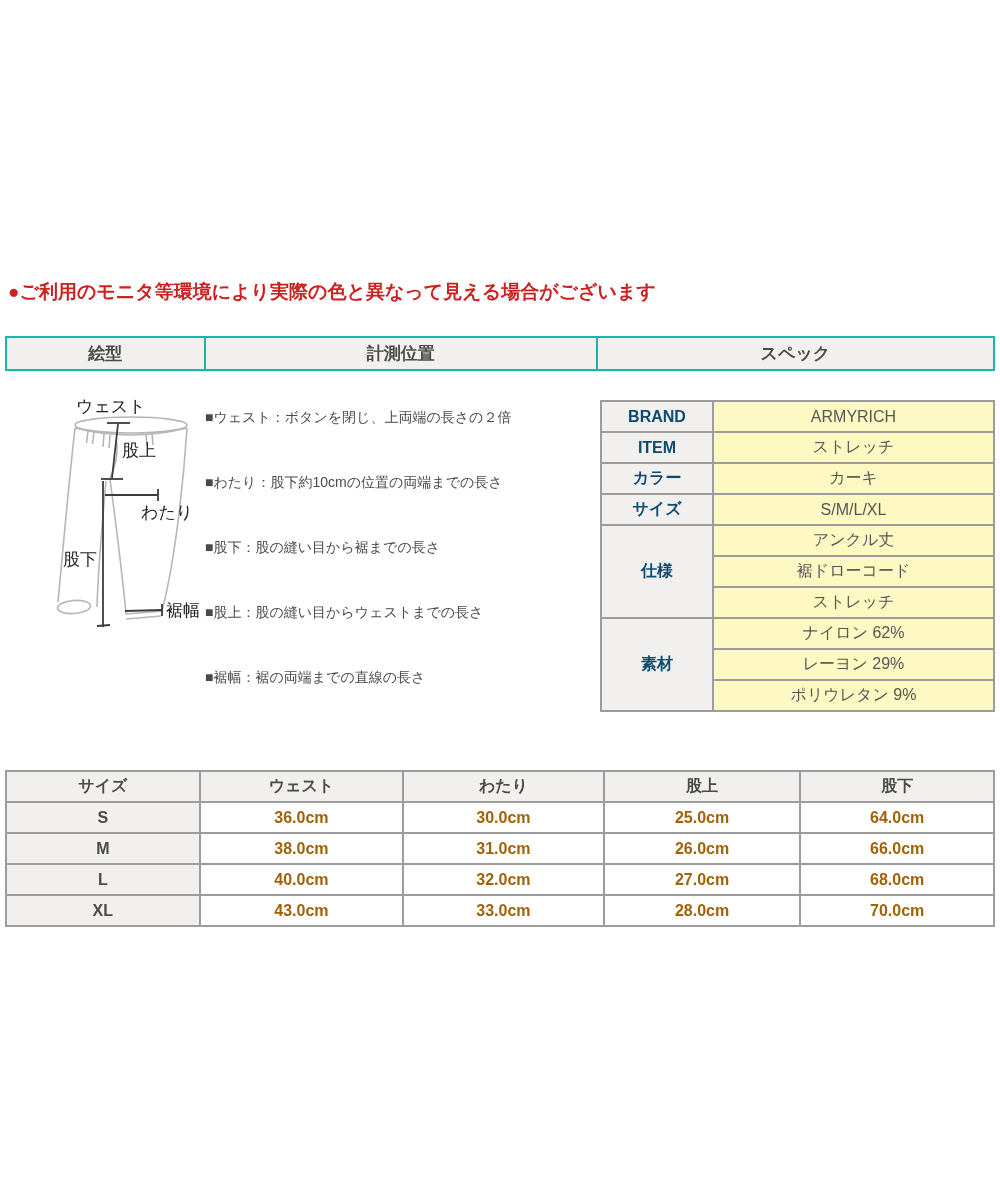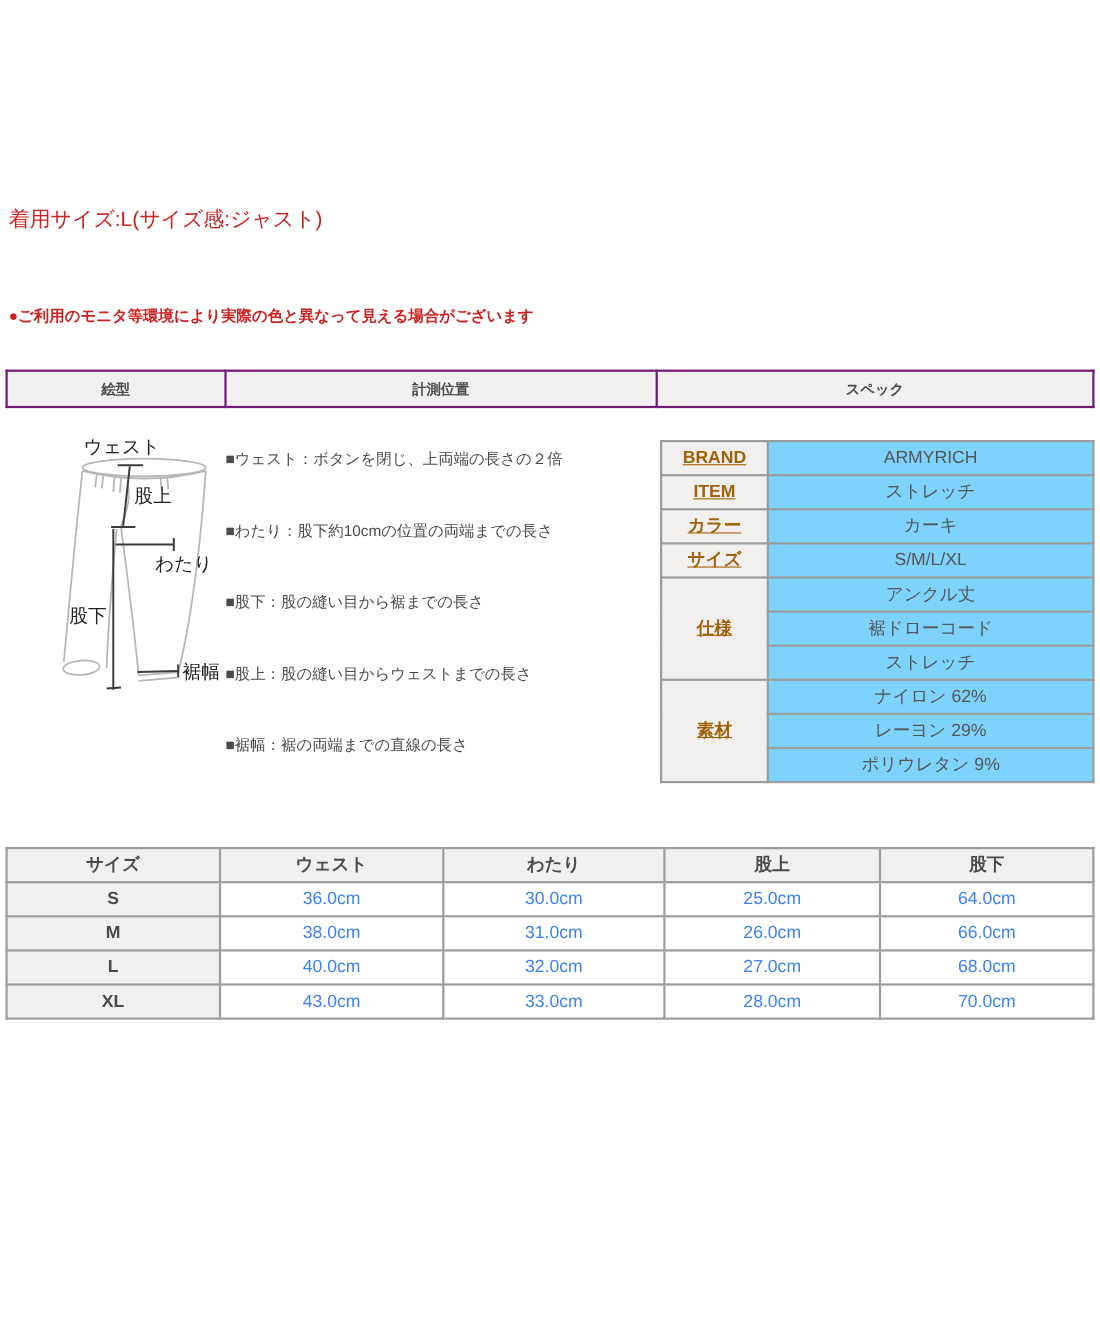--- a/index.html
+++ b/index.html
@@ -5,64 +5,63 @@
   * { margin:0; padding:0; box-sizing:border-box; }
   html,body { background:#ffffff; }
   body {
     width:1000px; height:1200px;
     font-family:"Liberation Sans","DejaVu Sans",sans-serif;
   }
   .page { position:relative; width:1000px; height:1200px; background:#fff; overflow:hidden; }
 
   
   .model-info { position:absolute; left:8px; top:185px; font-size:19px; line-height:30px; color:#cc2121; }
-  .red-note  { position:absolute; color:#cc2121; font-weight:bold; font-size:14px; white-space:nowrap; }
+  .red-note  { position:absolute; color:#cc2121; font-weight:bold; font-size:19px; white-space:nowrap; }
   .monitor-note { left:8px; top:279px; }
   .bottom-note  { left:5px; top:941px; }
 
   
   table { border-collapse:collapse; table-layout:fixed; }
   th,td { vertical-align:middle; text-align:center; }
 
   
   .guide-header { position:absolute; left:5px; top:336px; width:990px; }
   .guide-header th {
-    border:2px solid #701a75; background:#f1f0ee; height:33px;
-    font-size:13px; font-weight:bold; color:#4a4a4a;
+    border:2px solid #14b8a6; background:#f1f0ee; height:33px;
+    font-size:17px; font-weight:bold; color:#4a4a4a;
   }
 
   
   .pants-svg { position:absolute; left:40px; top:395px; }
 
   
   .measurements { position:absolute; left:205px; top:406px; width:396px;
     font-size:14px; line-height:23px; color:#4a4a4a; }
   .m-item { margin-bottom:42px; }
 
   
   .spec { position:absolute; left:600px; top:400px; width:395px; }
   .spec th, .spec td { border:2px solid #9c9c9c; height:31px; font-size:16px; padding:0 3px; }
-  .spec th { width:97px; background:#f1f0ee; font-weight:bold; color:#a16207;text-decoration:underline; }
-  .spec td { color:#555555; background:#7dd3fc;margin-top:42px; }
+  .spec th { width:112px; background:#f1f0ee; font-weight:bold; color:#0c4a6e; }
+  .spec td { color:#555555; background:#fef9c3;margin-top:42px; }
 
   
   .sizes { position:absolute; left:5px; top:770px; width:990px; }
   .sizes th, .sizes td { border:2px solid #9c9c9c; height:31px; font-size:16px; }
   .sizes th { background:#f1f0ee; font-weight:bold; color:#4a4a4a; }
-  .sizes td { color:#3b82f6; background:#ffffff; }
+  .sizes td { color:#a16207; background:#ffffff;font-weight:bold; }
 
   .svg-label { fill:#222222; font-size:17px; font-family:"Liberation Sans","DejaVu Sans",sans-serif; }
 </style>
 </head>
 <body>
 
 <div class="page">
 
   <div class="model-info">
-    <div>着用サイズ:L(サイズ感:ジャスト)</div>
   </div>
 
   <div class="red-note monitor-note">●ご利用のモニタ等環境により実際の色と異なって見える場合がございます</div>
 
   <table class="guide-header">
     <colgroup>
         <col style="width:20.1%">
         <col style="width:39.7%">
         <col style="width:40.2%">
       </colgroup>

